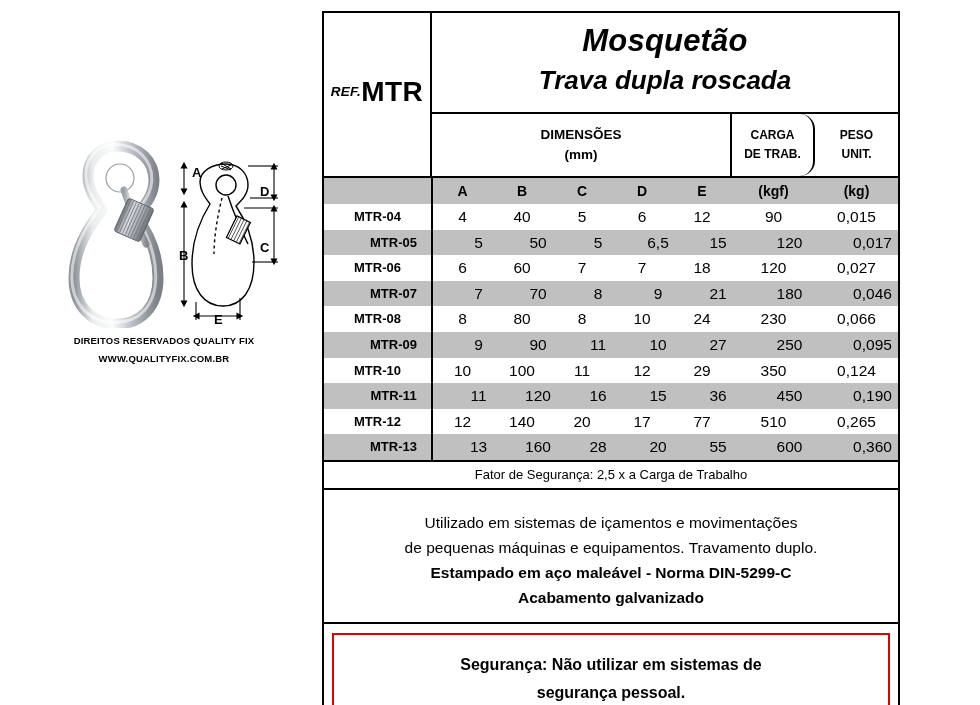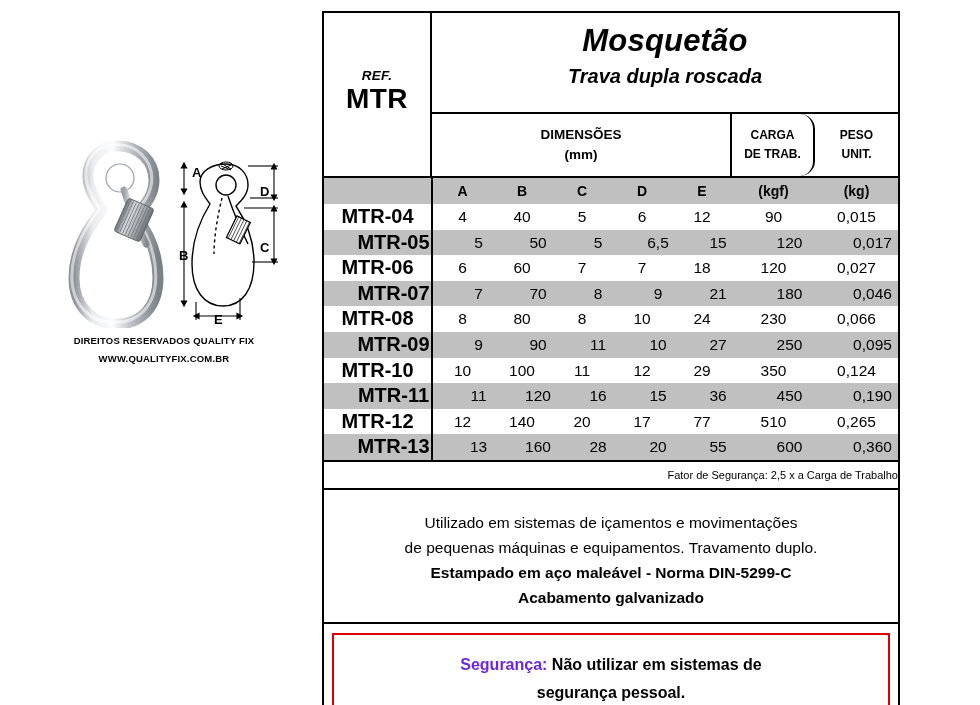--- a/index.html
+++ b/index.html
@@ -64,21 +64,21 @@
   .head-wrap {
     display: flex;
     align-items: stretch;
   }
   .ref-cell {
     width: 108px;
     flex: 0 0 108px;
     border-right: 2px solid #000;
     box-sizing: border-box;
     display: flex;
-    flex-direction: column;
+    flex-direction: row;
     align-items: center;
     justify-content: center;
     padding-bottom: 6px;
   }
   .ref-small {
     font-size: 13.5px;
     font-weight: bold;
     font-style: italic;
     letter-spacing: 0.3px;
   }
@@ -101,21 +101,21 @@
     height: 101px;
   }
   .title-main {
     font-size: 31px;
     font-weight: bold;
     font-style: italic;
     line-height: 1.28;
     letter-spacing: 0.2px;
   }
   .title-sub {
-    font-size: 20px;
+    font-size: 26px;
     font-weight: bold;
     font-style: italic;
     line-height: 1.35;
     margin-top: 2px;
   }
   .group-row {
     display: flex;
     height: 62px;
   }
   .group-dim {
@@ -169,30 +169,30 @@
     background: #c0c0c0;
     font-size: 14px;
     font-weight: bold;
     height: 26px;
     line-height: 26px;
   }
   table.spec th.ref-col,
   table.spec td.ref-col {
     border-right: 2px solid #000;
     font-weight: bold;
-    font-size: 20px;
+    font-size: 13px;
   }
   table.spec tbody tr.alt td { background: #c0c0c0; padding-left: 32px; }
 
   
   .factor-row {
     border-top: 2px solid #000;
     border-bottom: 2px solid #000;
-    text-align: right;
-    font-size: 11px;
+    text-align: center;
+    font-size: 13px;
     height: 26px;
     line-height: 26px;
   }
 
   .desc-block {
     text-align: center;
     padding: 20px 0 12px;
     border-bottom: 2px solid #000;
   }
   .desc-line {
@@ -505,17 +505,17 @@
 
   <div class="desc-block" id="desc-block">
       <div class="desc-line">Utilizado em sistemas de içamentos e movimentações</div>
       <div class="desc-line">de pequenas máquinas e equipamentos. Travamento duplo.</div>
       <div class="desc-line bold">Estampado em aço maleável - Norma DIN-5299-C</div>
       <div class="desc-line bold">Acabamento galvanizado</div>
     </div>
 
   <div class="warn-block" style="border-color: rgb(224, 0, 0);">
     <div class="warn-line">
-      <span class="warn-key" style="color: #6d28d9;">Segurança:</span><span> Não utilizar em sistemas de</span>
+      <span class="warn-key" style="color: #000000;">Segurança:</span><span> Não utilizar em sistemas de</span>
     </div>
     <div class="warn-line">segurança pessoal.</div>
   </div>
 </div>
 
 </body></html>

